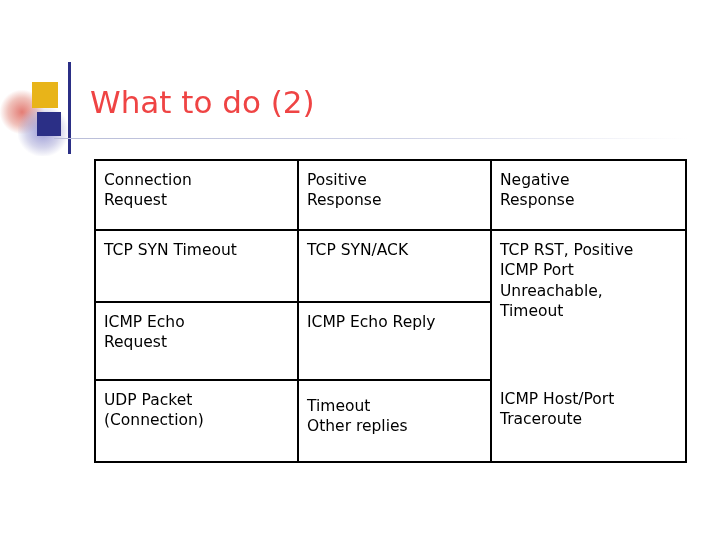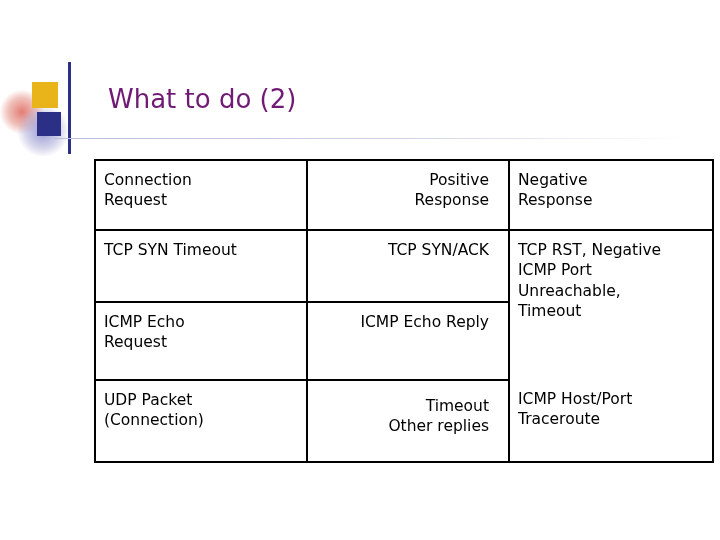--- a/index.html
+++ b/index.html
@@ -58,24 +58,24 @@
     left: 68px;
     top: 0px;
     width: 3px;
     height: 92px;
     background: #2b2f86;
   }
 
   
   .title {
     position: absolute;
-    left: 108px;
+    left: 90px;
     top: 84px;
-    font-size: 26px;
-    color: #701a75;
+    font-size: 31px;
+    color: #ef4444;
     letter-spacing: 0px;
     white-space: nowrap;
   }
   .title-rule {
     position: absolute;
     left: 54px;
     top: 138px;
     width: 634px;
     height: 1px;
     background: linear-gradient(to right, #b9bdd8 0%, #cfd2e6 55%, #ffffff 100%);
@@ -89,27 +89,27 @@
     width: 531px;
   }
   table.grid {
     border-collapse: collapse;
     width: 531px;
     table-layout: fixed;
   }
   table.grid td {
     border: 2px solid #000000;
     vertical-align: top;
-    padding: 9px 19px 9px 8px;
+    padding: 9px 10px 9px 8px;
     font-size: 15.5px;
     color: #000000;
     line-height: 1.32;
   }
   table.grid td.c0 { width: 183px; }
-  table.grid td.c1 { width: 173px; text-align: right; }
+  table.grid td.c1 { width: 173px; }
   table.grid td.c2 { width: 175px; }
 
   .r-head td { height: 50px; font-size: 16px; }
   .r1 td { height: 52px; }
   .r2 td { height: 58px; margin-top: 8px; }
   .r3 td { height: 62px; border-radius: 6px; }
 
   .nb-top { border-top: none !important; }
   .nb-bottom { border-bottom: none !important; }
 
@@ -149,21 +149,21 @@
       </tr>
 
       <tr class="r1">
         <td class="c0">
           <span class="cell-line">TCP SYN Timeout</span>
         </td>
         <td class="c1">
           <span class="cell-line">TCP SYN/ACK</span>
         </td>
         <td class="c2 nb-bottom" rowspan="2">
-          <span class="cell-line">TCP RST, Negative</span>
+          <span class="cell-line">TCP RST, Positive</span>
           <span class="cell-line">ICMP Port</span>
           <span class="cell-line">Unreachable,</span>
           <span class="cell-line">Timeout</span>
         </td>
       </tr>
 
       <tr class="r2">
         <td class="c0">
           <span class="cell-line">ICMP Echo</span>
           <span class="cell-line">Request</span>

